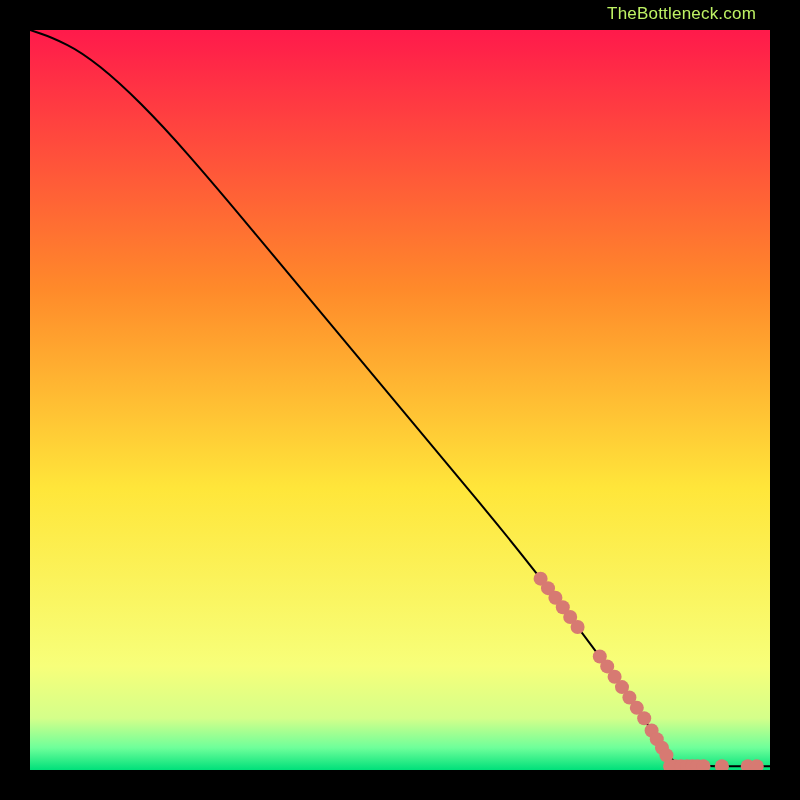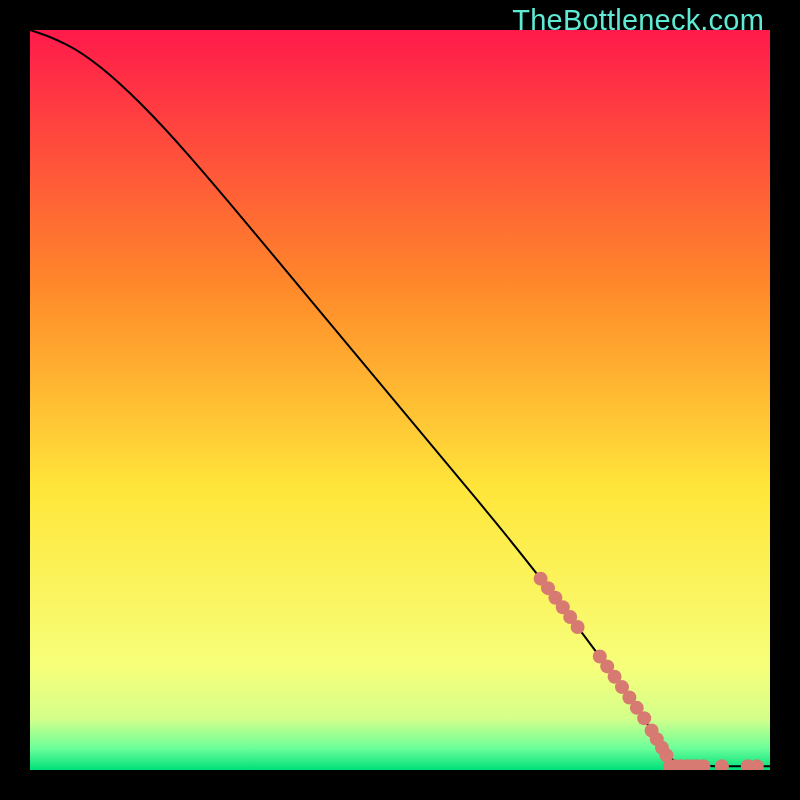--- a/index.html
+++ b/index.html
@@ -20,23 +20,23 @@
   #plot-area {
     position: absolute;
     left: 30px;
     top: 30px;
     width: 740px;
     height: 740px;
   }
   #watermark {
     position: absolute;
     top: 4px;
-    right: 36px;
-    color: #5eead4;
-    font-size: 29px;
+    right: 44px;
+    color: #bef264;
+    font-size: 17px;
     font-weight: 500;
     letter-spacing: 0.2px;
   }
   svg { display: block; }
 </style>
 </head>
 <body>
 
 <div id="container">
   <div id="watermark">TheBottleneck.com</div>

